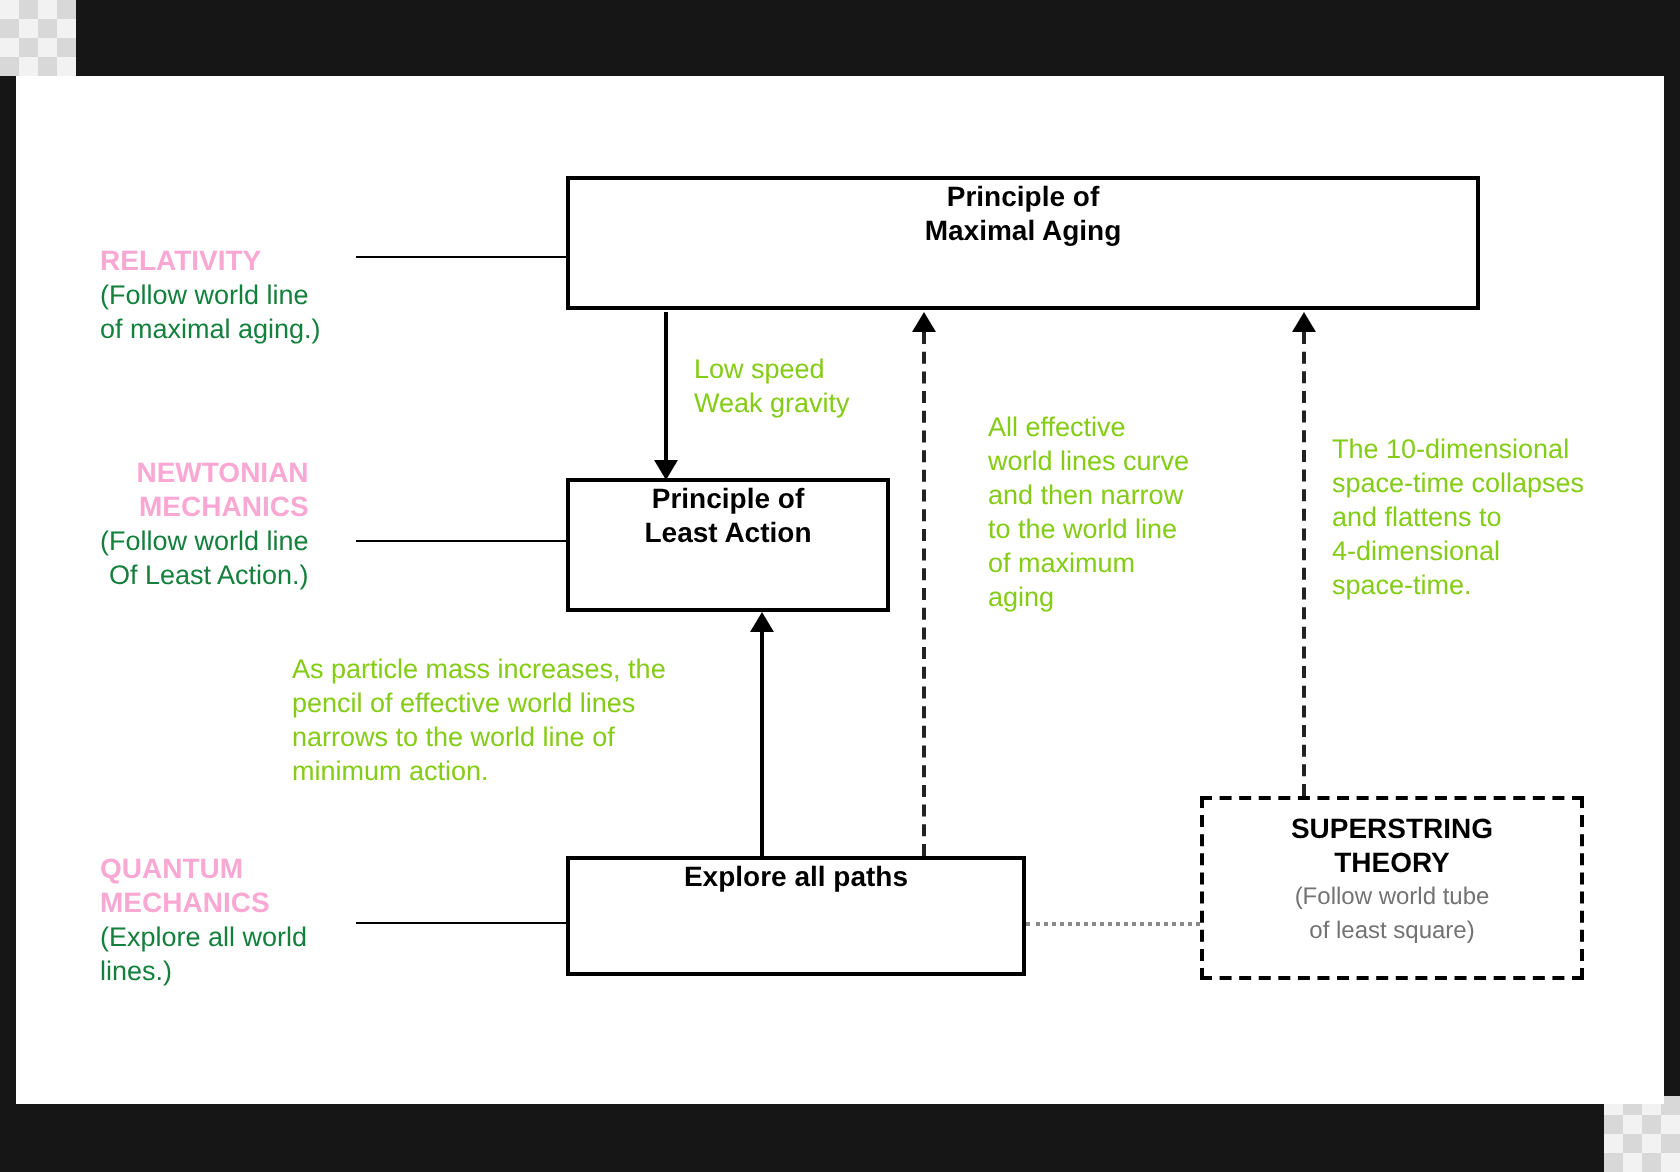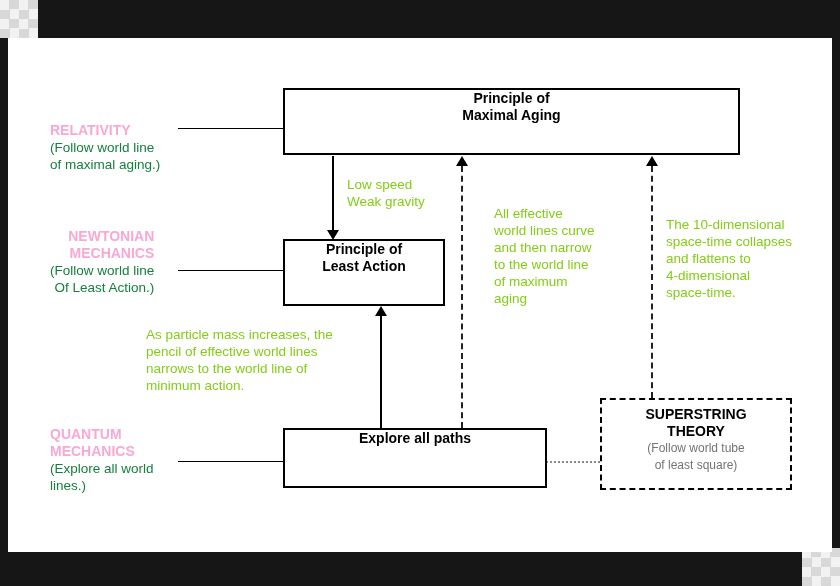--- a/index.html
+++ b/index.html
@@ -28,21 +28,21 @@
 
   .node {
     position: absolute; background: #fff; border: 2px solid #000;
     display: flex; align-items: flex-start; justify-content: center;
     text-align: center; box-sizing: border-box;
   }
   .node-label { font-weight: bold; font-size: 14px; line-height: 17px; color: #000; }
 
   .n-max     { left: 283px; top: 88px;  width: 457px; height: 67px; }
   .n-least   { left: 283px; top: 239px; width: 162px; height: 67px; }
-  .n-explore { left: 283px; top: 428px; width: 264px; height: 60px; }
+  .n-explore { left: 283px; top: 428px; width: 230px; height: 60px; }
 
   .n-super {
     position: absolute; left: 600px; top: 398px; width: 192px; height: 92px;
     background: #fff; border: 2px dashed #000; box-sizing: border-box;
     padding: 6px 10px; text-align: center;
   }
   .super-title { font-weight: bold; font-size: 14px; line-height: 17px; color:#000; }
   .super-sub   { font-size: 12px; line-height: 17px; color:#737373; }
 
   .side-label { position: absolute; }

